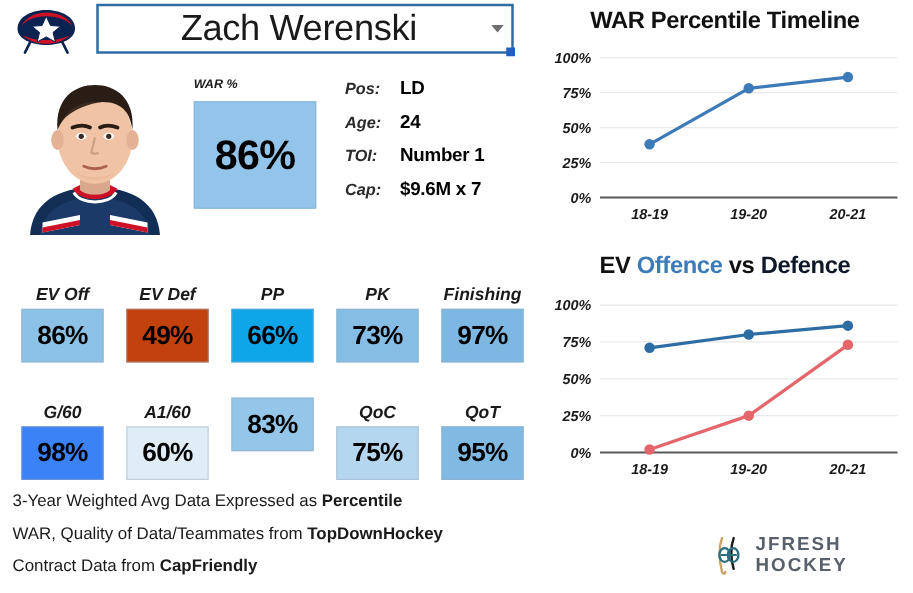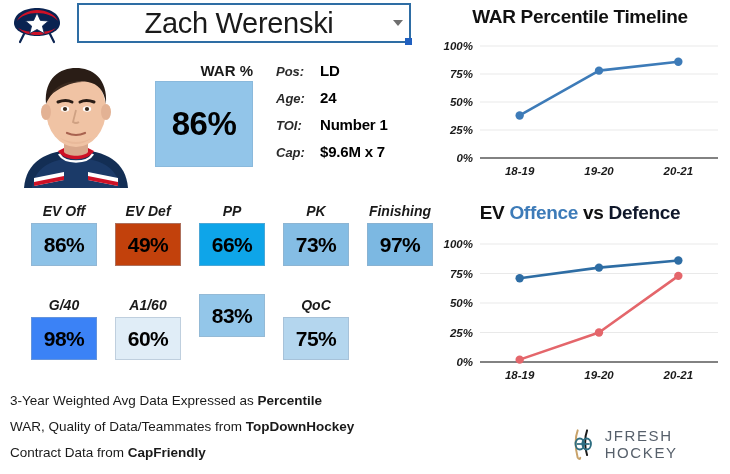--- a/index.html
+++ b/index.html
@@ -56,22 +56,22 @@
   #headshot {
     position: absolute; left: 12px; top: 54px;
     width: 128px; height: 134px;
     overflow: hidden;
     background: #ffffff;
   }
 
   
   #war-label {
     position: absolute; left: 155px; top: 62px;
-    width: 98px; text-align: right;
-    font-size: 15px; font-weight: 700;
+    width: 98px; text-align: left;
+    font-size: 10px; font-style: italic; font-weight: 700;
     color: #1a1a1a;
     font-family: "Liberation Sans", sans-serif;
   }
   #war-box {
     position: absolute; left: 155px; top: 81px;
     width: 98px; height: 86px;
     background: #92c5e9;
     border: 1px solid #8ab9dc;
     display: flex; align-items: center; justify-content: center;
   }
@@ -87,21 +87,21 @@
   .info-key {
     width: 44px; text-align: right; padding-right: 24px;
     font-size: 13px; font-style: italic; font-weight: 700; color: #2a2a2a;
   }
   .info-val {
     font-size: 15px; font-weight: 800; color: #000000;
     letter-spacing: -0.2px;
   }
 
   
-  .stat-row { position: absolute; left: 22px; width: 420px; display: flex; }
+  .stat-row { position: absolute; left: 8px; width: 420px; display: flex; margin-top: 24px; }
   #stat-row-1 { top: 200px; }
   #stat-row-2 { top: 294px; }
   .stat-cell { width: 84px; display: flex; flex-direction: column; align-items: center; }
   .stat-label {
     font-size: 14px; font-style: italic; font-weight: 700; color: #1a1a1a;
     font-family: "Liberation Sans", sans-serif;
     height: 23px; line-height: 23px; white-space: nowrap;
   }
   .stat-box {
     width: 66px; height: 43px;
@@ -139,21 +139,21 @@
     fill: #1a1a1a; font-family: "Liberation Sans", sans-serif;
   }
   .tick-x {
     font-size: 11.5px; font-style: italic; font-weight: 700;
     fill: #1a1a1a; font-family: "Liberation Sans", sans-serif;
   }
   .gridline { stroke: #e9e9e9; stroke-width: 1; }
   .axisline { stroke: #595959; stroke-width: 1.6; }
 
   
-  #jfresh { position: absolute; left: 570px; top: 424px; display: flex; align-items: center; }
+  #jfresh { position: absolute; left: 570px; top: 424px; display: flex; align-items: center; font-weight: bold; }
   #jfresh-text {
     margin-left: 9px;
     font-size: 15px; color: #57606b; letter-spacing: 1.6px;
     font-family: "Liberation Sans", sans-serif;
   }
 </style>
 </head>
 <body>
 
 <div id="card">
@@ -267,40 +267,46 @@
       </div>
       <div class="stat-cell">
         <div class="stat-label">Finishing</div>
         <div class="stat-box" style="background: rgb(124, 184, 226);">
           <span class="stat-value">97%</span>
         </div>
       </div>
     </div>
   <div class="stat-row" id="stat-row-2">
       <div class="stat-cell">
-        <div class="stat-label">G/40</div>
+        <div class="stat-label">G/60</div>
         <div class="stat-box" style="background: #3b82f6;">
           <span class="stat-value">98%</span>
         </div>
       </div>
       <div class="stat-cell">
         <div class="stat-label">A1/60</div>
         <div class="stat-box" style="background: rgb(224, 237, 247);">
           <span class="stat-value">60%</span>
         </div>
       </div>
       <div class="stat-cell">
         <div class="stat-box" style="background: rgb(147, 198, 233);">
           <span class="stat-value">83%</span>
         </div>
       </div>
       <div class="stat-cell">
         <div class="stat-label">QoC</div>
         <div class="stat-box" style="background: rgb(180, 214, 238);">
           <span class="stat-value">75%</span>
+        </div>
+      </div>
+      <div class="stat-cell">
+        <div class="stat-label">QoT</div>
+        <div class="stat-box" style="background: rgb(128, 186, 227);">
+          <span class="stat-value">95%</span>
         </div>
       </div>
     </div>
 
   <div id="footnotes">
     <div class="footnote">
       <span>3-Year Weighted Avg Data Expressed as </span><b>Percentile</b>
     </div>
     <div class="footnote">
       <span>WAR, Quality of Data/Teammates from </span><b>TopDownHockey</b>

